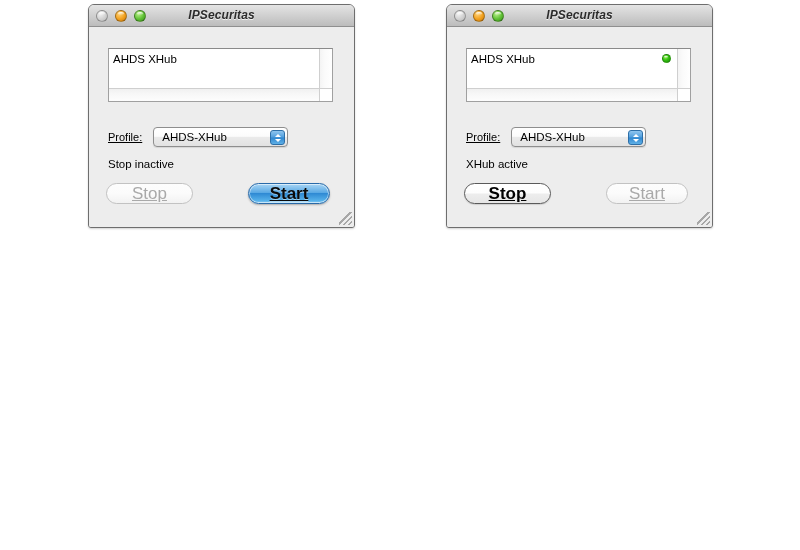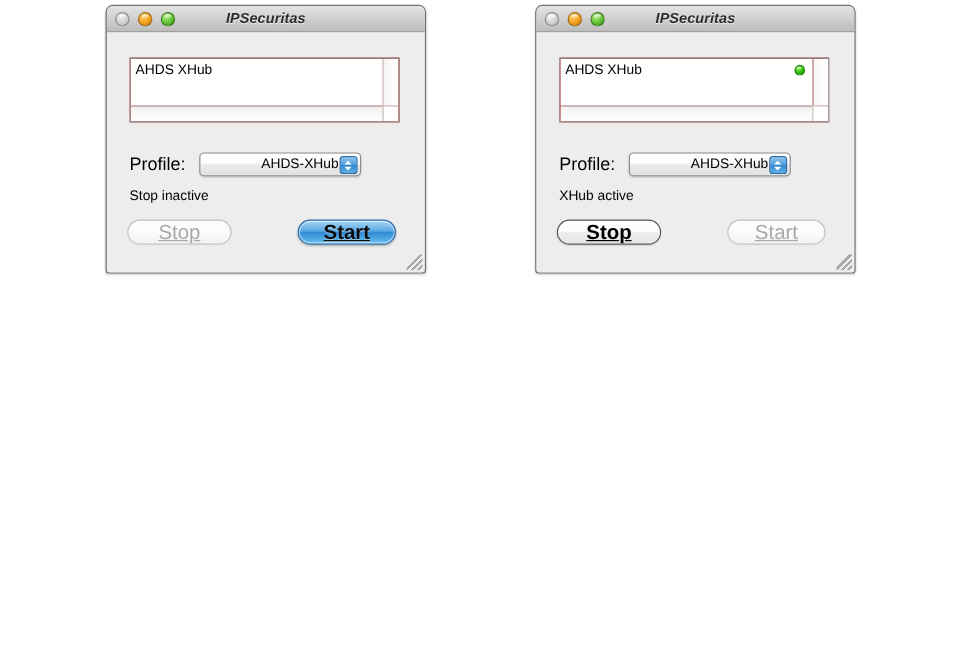--- a/index.html
+++ b/index.html
@@ -168,36 +168,36 @@
 
   
   .profile-row {
     position: absolute;
     left: 19px;
     top: 100px;
     display: flex;
     align-items: center;
   }
   .profile-label {
-    font-size: 15px;
+    font-size: 11px;
     color: #000000;
     margin-right: 11px;
+    text-decoration: underline;
   }
   .popup-button {
     position: relative;
     width: 135px;
     height: 20px;
     border: 1px solid #8e8e8e;
     border-radius: 4px;
     background: linear-gradient(to bottom, #ffffff 0%, #fcfcfc 46%, #eaeaea 52%, #e2e2e2 100%);
     box-shadow: 0 1px 1px rgba(0,0,0,0.10), inset 0 1px 0 rgba(255,255,255,0.9);
     box-sizing: border-box;
     display: flex;
     align-items: center;
-    padding-left: 43px;
   }
   .popup-value {
     font-size: 11.5px;
     color: #000000;
     padding-left: 8px;
     white-space: nowrap;
   }
   .popup-arrows {
     position: absolute;
     right: 2px; top: 2px;

